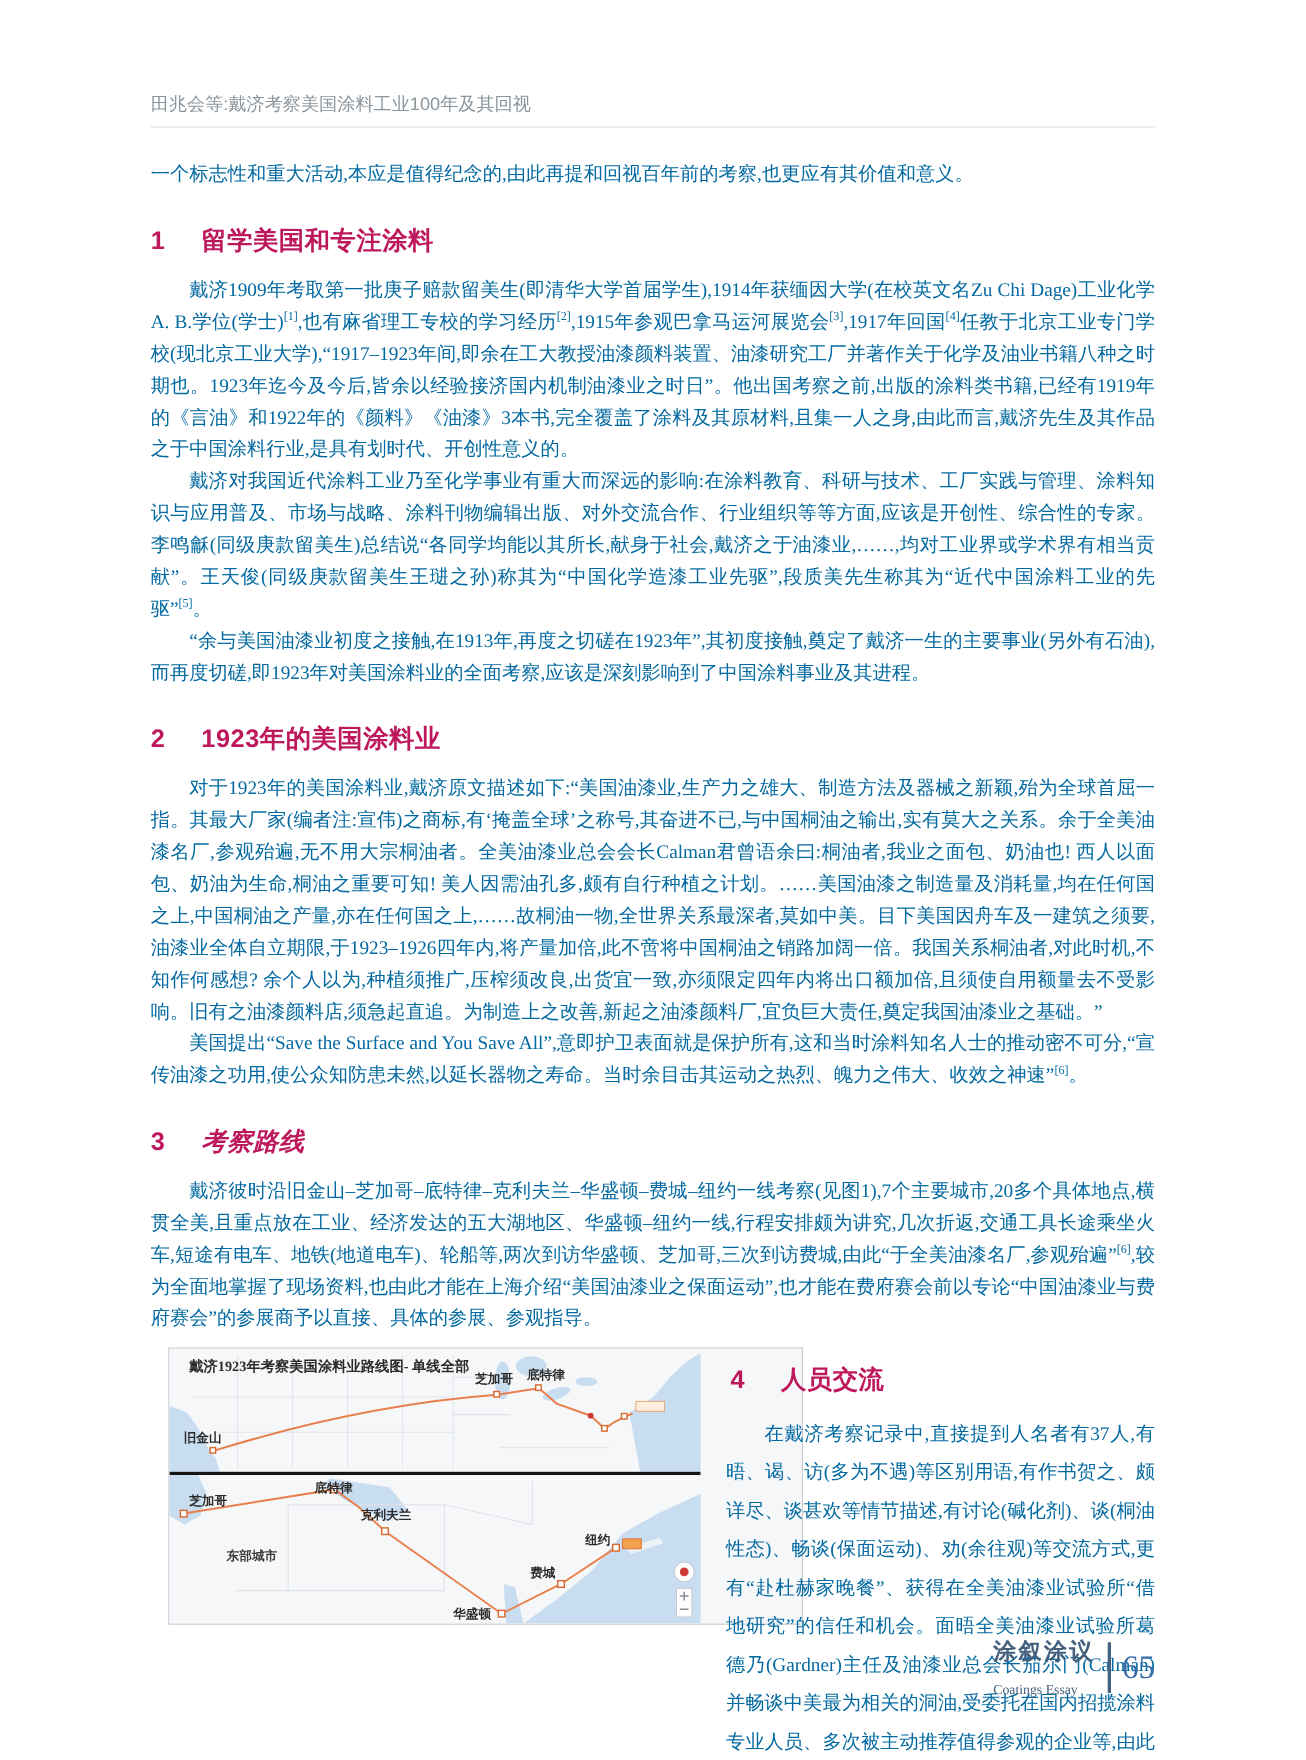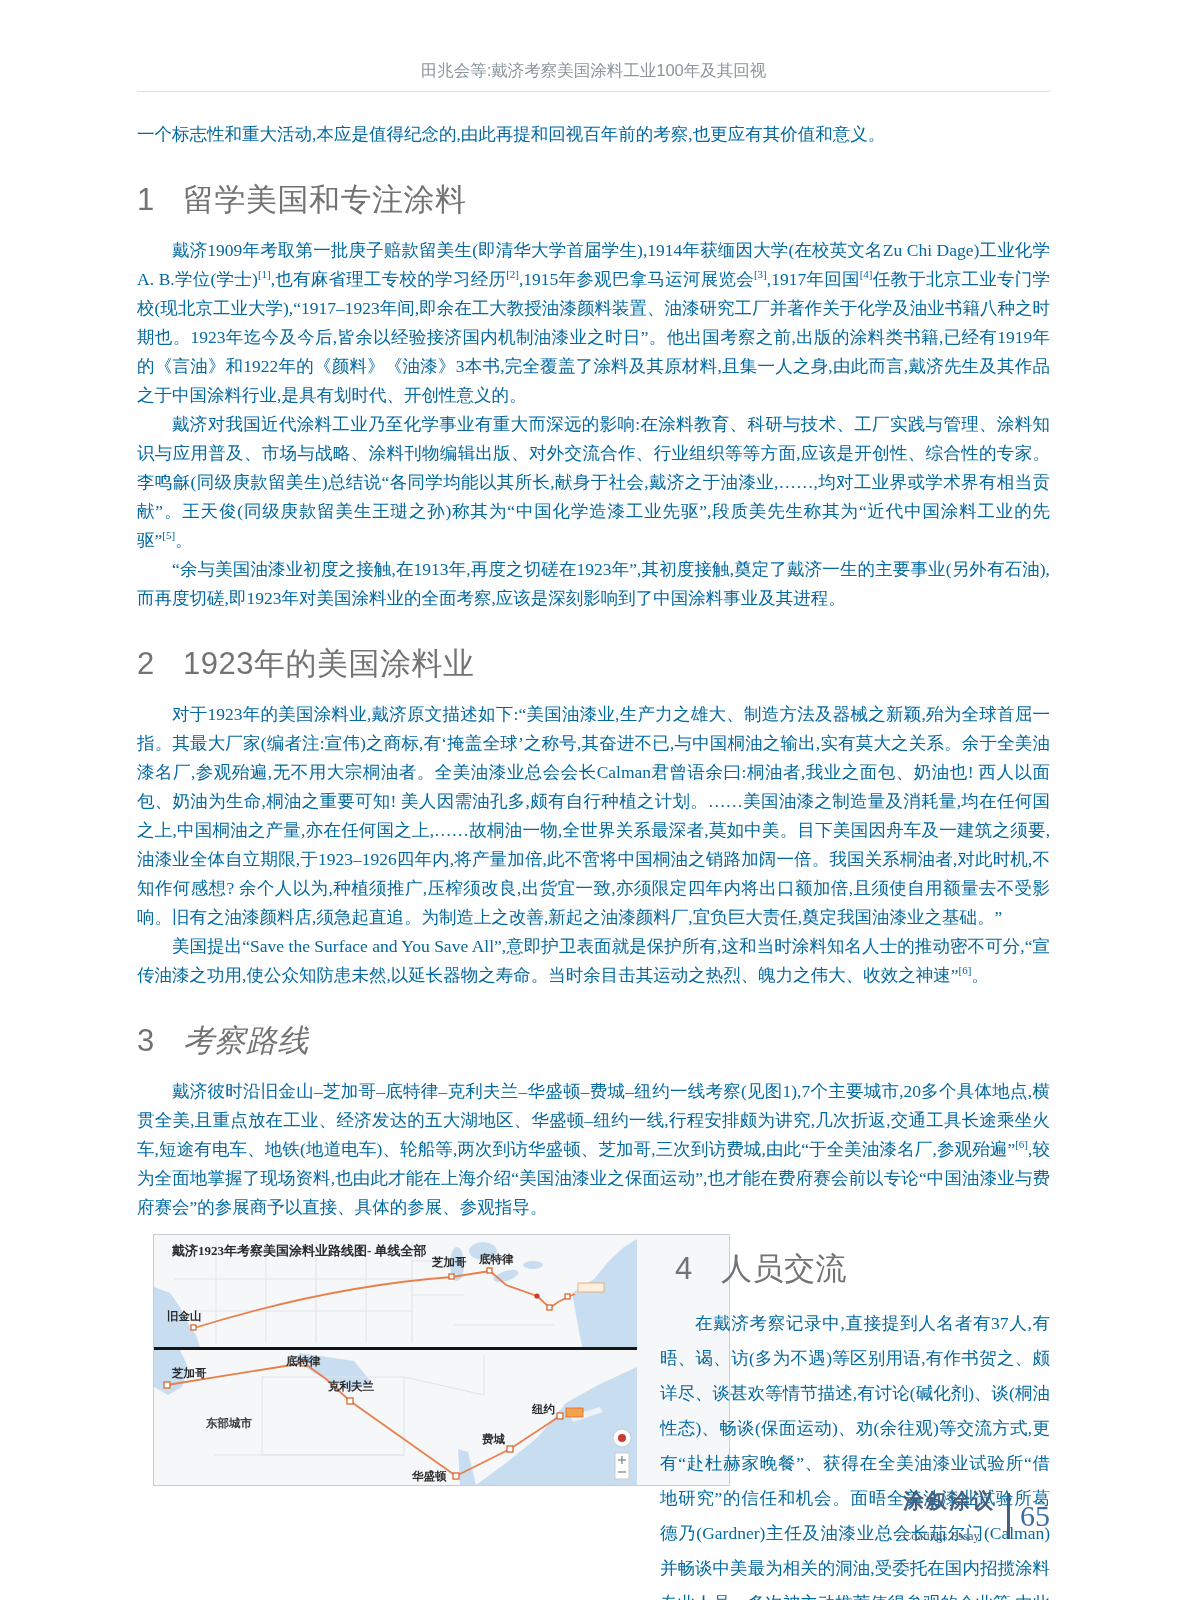--- a/index.html
+++ b/index.html
@@ -4,43 +4,43 @@
 <style>
   * { margin:0; padding:0; box-sizing:border-box; }
   body { background:#ffffff; }
   .page {
     position:relative; width:1187px; height:1600px; background:#ffffff;
     font-family:"Liberation Serif","DejaVu Serif",serif; color:#1c1c1c;
     overflow:hidden;
   }
   .content { margin:0 137px; }
   .running-head {
-    padding-top:60px; padding-bottom:9px; text-align:center;
+    padding-top:84px; padding-bottom:9px; text-align:left;
     font-family:"Liberation Sans","DejaVu Sans",sans-serif;
     font-size:16.5px; color:#8b959c; border-bottom:1px solid #dadee1;
   }
   .intro { margin-top:28px; }
   p.body {
     font-size:17.5px; line-height:29px; text-align:justify;
     text-justify:inter-ideograph; color:#0369a1;
   }
   p.indent { text-indent:2em; }
   sup { font-size:11px; line-height:0; vertical-align:super; }
   h2.sec {
     font-family:"Liberation Sans","DejaVu Sans",sans-serif;
-    font-size:31px; font-weight:normal; color:#737373;
+    font-size:23px; font-weight:bold; color:#be185d;
     margin:30px 0 15px 0; letter-spacing:0.5px;
   }
   h2.sec .sec-num { display:inline-block; min-width:46px; }
   h2.sec.kai .sec-title { font-style:italic; }
   .two-col { display:flex; margin-top:12px; }
   .col-left { width:500px; flex:none; }
   .col-right { width:390px; flex:none; margin-left:23px; }
   .col-right p.body { line-height:35px; }
-  .col-right h2.sec { margin:14px 0 16px 15px; }
+  .col-right h2.sec { margin:14px 0 16px 4px; }
   .map-frame { margin-left:16px; width:577px; border:1px solid #c8ccd1; background:#f6f7f9; }
   .map-frame svg { display:block; }
   .caption { text-align:center; margin-top:30px; }
   .cap-zh {
     font-family:"Liberation Sans","DejaVu Sans",sans-serif;
     font-weight:bold; font-size:17.5px; color:#111;
   }
   .cap-en {
     font-family:"Liberation Serif","DejaVu Serif",serif;
     font-weight:bold; font-size:17.5px; line-height:29px; margin-top:8px;

